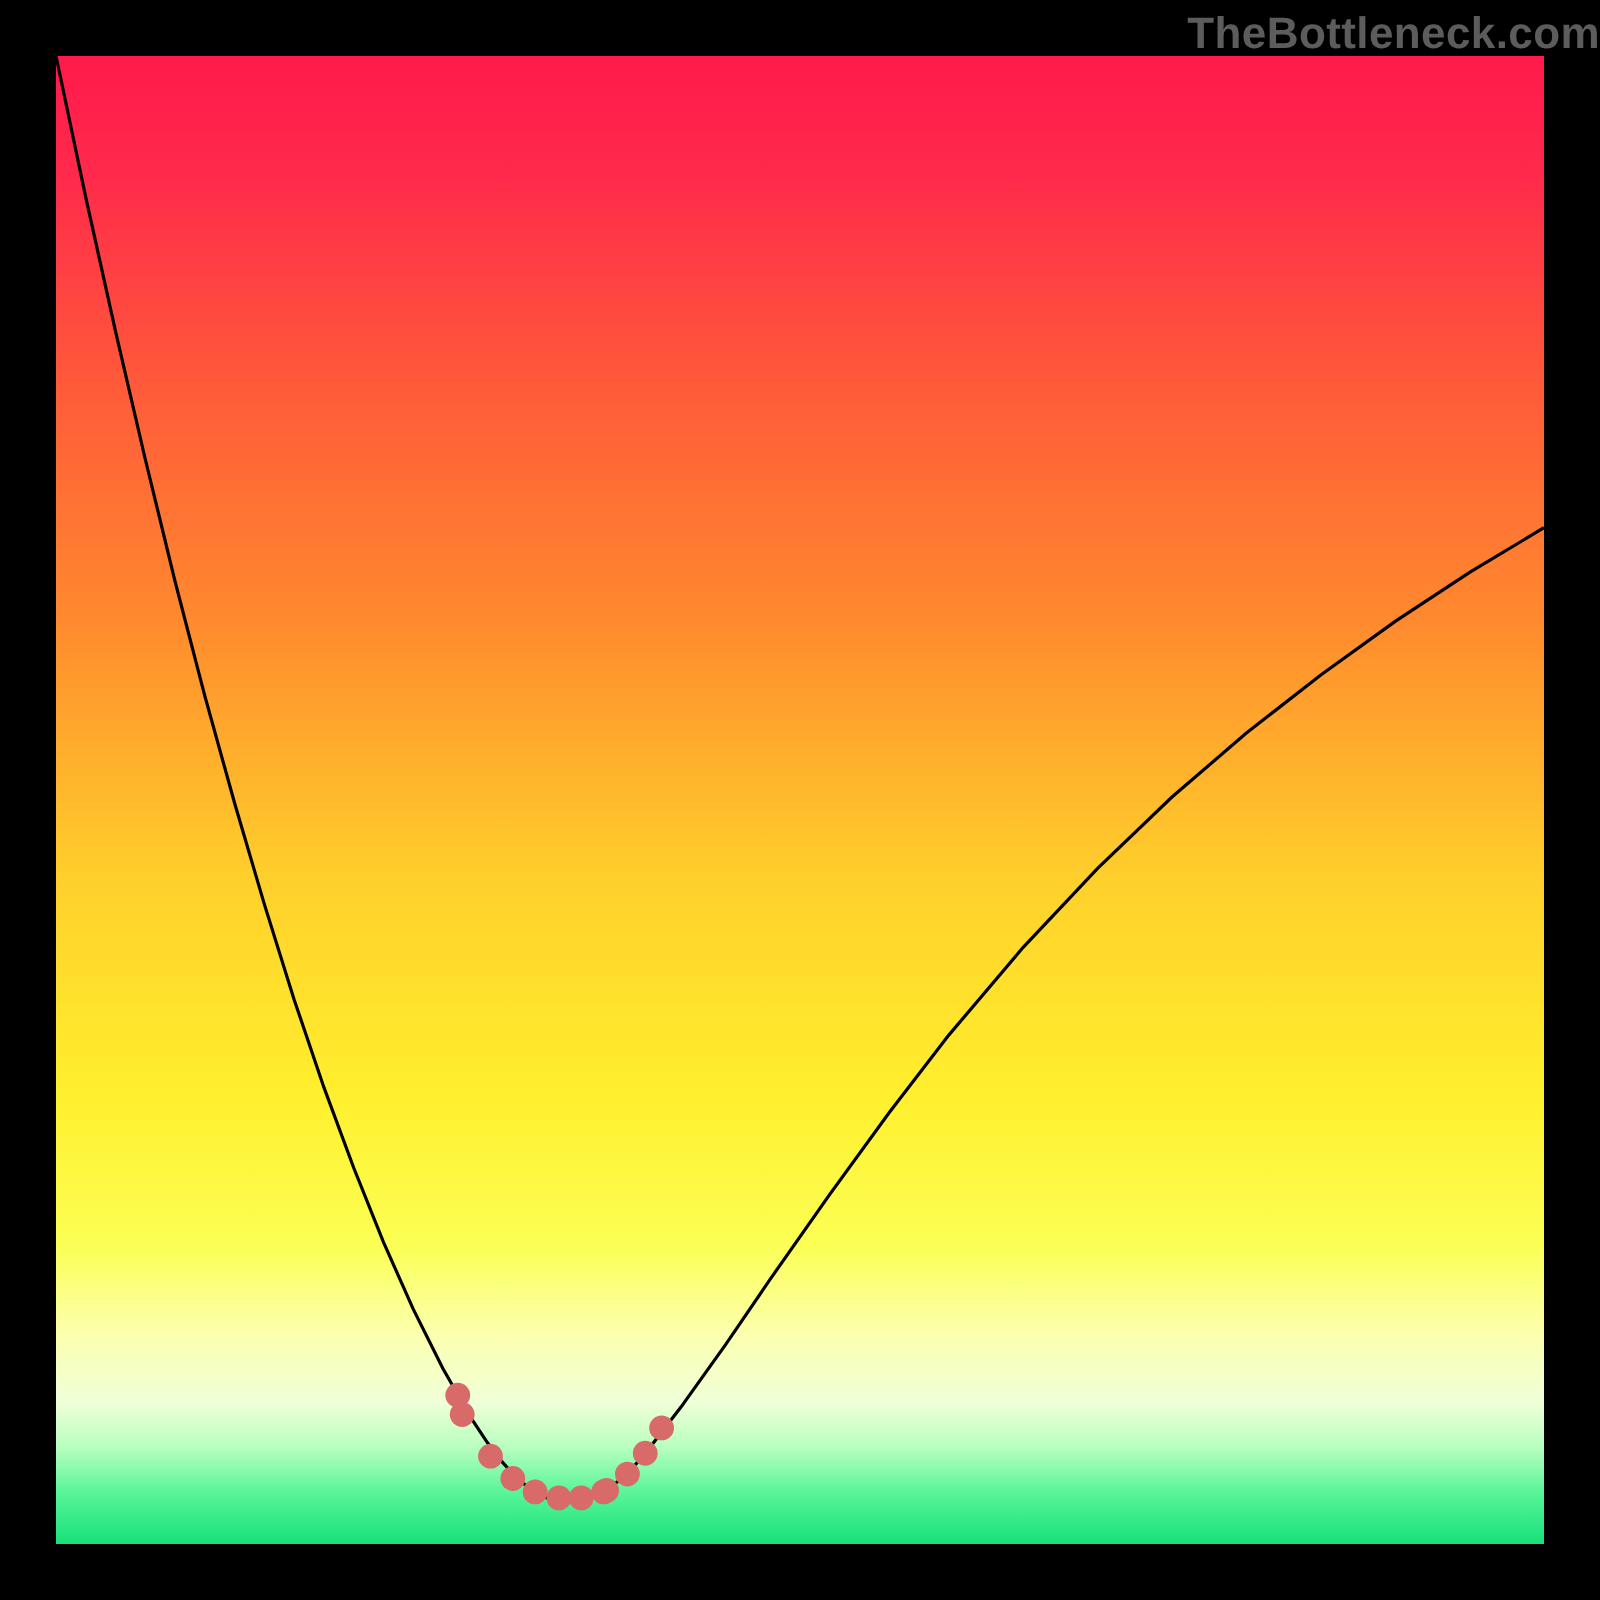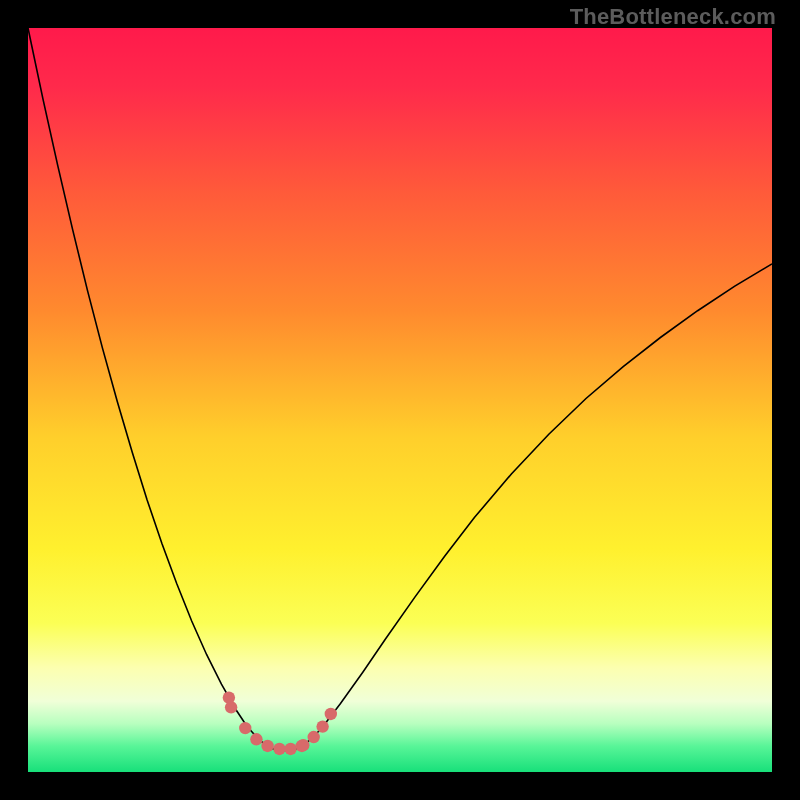--- a/index.html
+++ b/index.html
@@ -22,21 +22,21 @@
   .plot {
     position: absolute;
     left: 0;
     top: 0;
     width: 744px;
     height: 744px;
   }
   .watermark {
     position: absolute;
     top: 4px;
-    right: 24px;
+    right: 0;
     font-size: 22px;
     font-weight: 600;
     color: #5c5c5c;
     letter-spacing: 0.2px;
     user-select: none;
     pointer-events: none;
   }
 </style>
 </head>
 <body>

